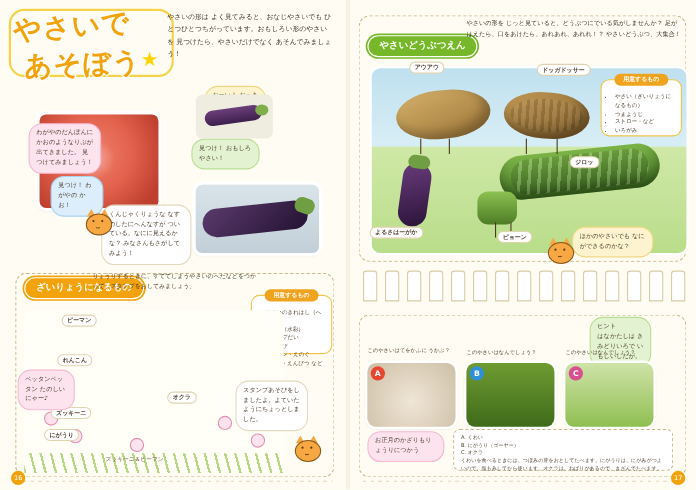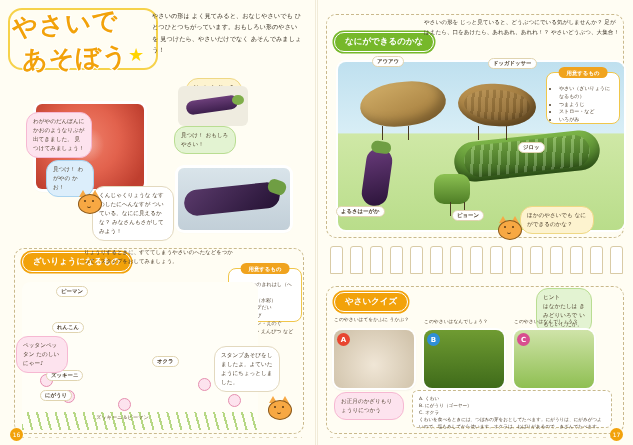--- a/index.html
+++ b/index.html
@@ -240,21 +240,21 @@
     <span class="head"></span>
       <span class="eye l"></span>
       <span class="eye r"></span>
       <span class="mouth"></span>
   </div>
 
   <div class="footer-dots" style="left:14px;width:288px;"></div>
   <div class="pagenum" style="left:10px;">16</div>
 
   <div class="panel dotted" style="left:326px;top:14px;width:298px;height:224px;"></div>
-  <div class="sect-title green" style="left:334px;top:32px;">なにができるのかな</div>
+  <div class="sect-title green" style="left:334px;top:32px;">やさいどうぶつえん</div>
   <div class="panel" style="left:424px;top:18px;width:196px;font-size:5.6px;line-height:1.75;color:#3a3226;">やさいの形を じっと見ていると、どうぶつにでいる気がしませんか？ 足がはえたら、口をあけたら、あれあれ、あれれ！？ やさいどうぶつ、大集合！</div>
 
   <div class="stage">
     <div class="potato"></div>
     <div class="potato2"></div>
     <div class="eggplant-r"></div>
     <div class="goya"></div>
     <div class="pepper"></div>
     <div class="legs" style="left:44px;top:64px;"></div>
     <div class="legs" style="left:70px;top:64px;"></div>
@@ -303,21 +303,20 @@
     <div class="picket" style="left:160px;top:0;"></div>
     <div class="picket" style="left:180px;top:0;"></div>
     <div class="picket" style="left:200px;top:0;"></div>
     <div class="picket" style="left:220px;top:0;"></div>
     <div class="picket" style="left:240px;top:0;"></div>
     <div class="picket" style="left:260px;top:0;"></div>
     <div class="picket" style="left:280px;top:0;"></div>
   </div>
 
   <div class="panel dotted" style="left:326px;top:286px;width:298px;height:148px;"></div>
-  <div class="sect-title" style="left:334px;top:292px;">やさいクイズ</div>
 
   <div class="bubble b-green" style="left:536px;top:288px;width:56px;">
     <span>ヒント</span><br>
     <span>はなかたしは
 きみどりいろで
 いもしいしだが。</span>
   </div>
 
   <div class="qtext" style="left:334px;top:316px;width:86px;">このやさいはてをかふに うかぶ？</div>
 

